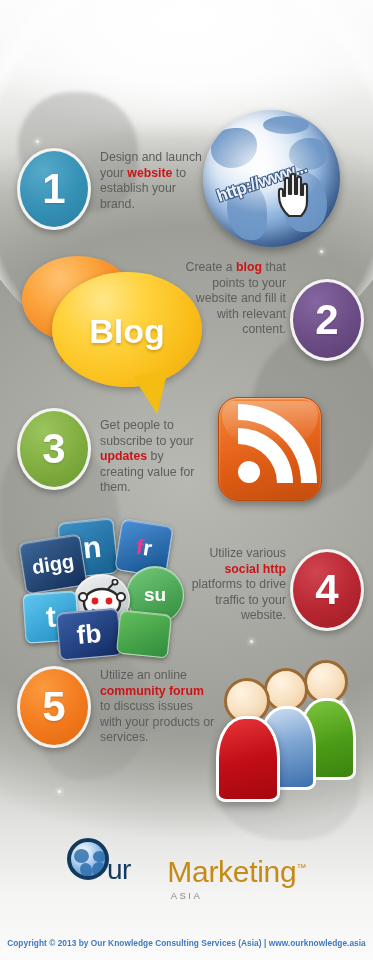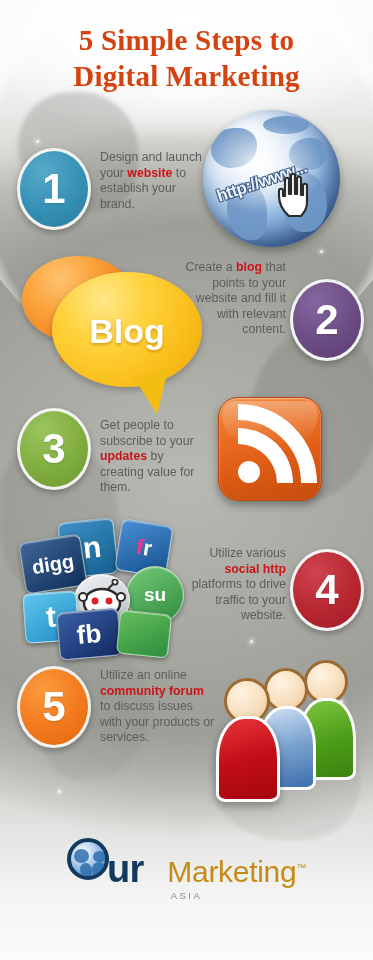--- a/index.html
+++ b/index.html
@@ -210,24 +210,24 @@
     position: absolute;
     left: 0; top: 0;
     width: 42px; height: 42px;
     border-radius: 50%;
     border: 4px solid #123a5e;
     background: radial-gradient(circle at 35% 30%, #ffffff 0%, #cfe2f5 25%, #7fb0e0 60%, #2f6fad 100%);
     overflow: hidden;
   }
   .logo-ur {
     position: absolute;
-    left: 40px; top: 10px;
-    font-family: "Liberation Sans", sans-serif;
-    font-size: 38px;
-    font-weight: 700;
+    left: 40px; top: 16px;
+    font-family: "Liberation Sans", sans-serif;
+    font-size: 28px;
+    font-weight: 400;
     color: #123a5e;
     letter-spacing: -.5px;
   }
   .logo-row2 {
     position: relative;
     margin-top: -2px;
     font-family: "Liberation Sans", sans-serif;
     font-size: 30px;
     font-weight: 400;
     color: #c68a17;
@@ -272,24 +272,20 @@
   <div class="bg-continent" style="left:0px;top:440px;width:120px;height:160px;border-radius:40% 60% 50% 50%;opacity:.7;"></div>
   <div class="bg-continent" style="left:210px;top:700px;width:150px;height:140px;border-radius:60% 40% 45% 55%;opacity:.45;"></div>
   <div class="bg-continent" style="left:40px;top:650px;width:110px;height:130px;border-radius:50% 50% 60% 40%;opacity:.4;"></div>
   <div class="sparkle" style="left:36px;top:140px;"></div>
   <div class="sparkle" style="left:320px;top:250px;"></div>
   <div class="sparkle" style="left:250px;top:640px;"></div>
   <div class="sparkle" style="left:58px;top:790px;"></div>
   <div class="sparkle" style="left:340px;top:700px;"></div>
   <div class="sparkle" style="left:150px;top:60px;"></div>
 
-  <div class="title">
-    <span>5 Simple Steps to</span>
-    <span class="line2">Digital Marketing</span>
-  </div>
 
   <div class="step">
     <div class="circle" style="left:17px;top:148px;background:radial-gradient(circle at 34% 26%,#57a9c9 0%,#3490b5 55%,#2b7c9e 100%);">
       <span>1</span>
     </div>
     <div class="steptext" style="left:100px;top:150px;">
       <span>Design and launch your </span><b>website</b><span> to establish your brand.</span>
     </div>
 
     <div class="globe" style="left:203px;top:110px;">
@@ -428,14 +424,15 @@
         <div class="landmass" style="left:21px;top:20px;width:13px;height:15px;border-radius:55% 45% 50% 50%;background:#2f6fad;opacity:.85;"></div>
       </div>
       <span class="logo-ur">ur</span>
     </div>
     <div class="logo-row2">
       <span>Marketing</span><span class="logo-tm">™</span>
     </div>
     <div class="logo-asia">ASIA</div>
   </div>
 
+  <div class="footer">Copyright © 2013 by Our Knowledge Consulting Services (Asia) | www.ourknowledge.asia</div>
 
 </div>
 
 </body></html>

